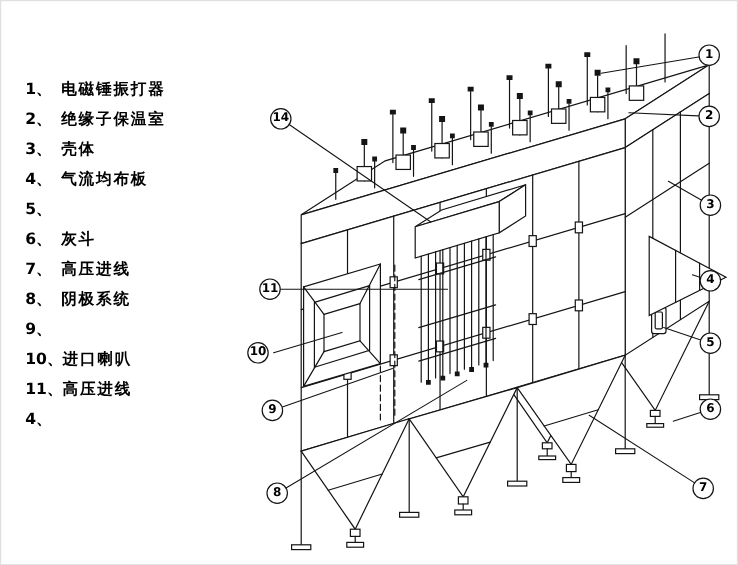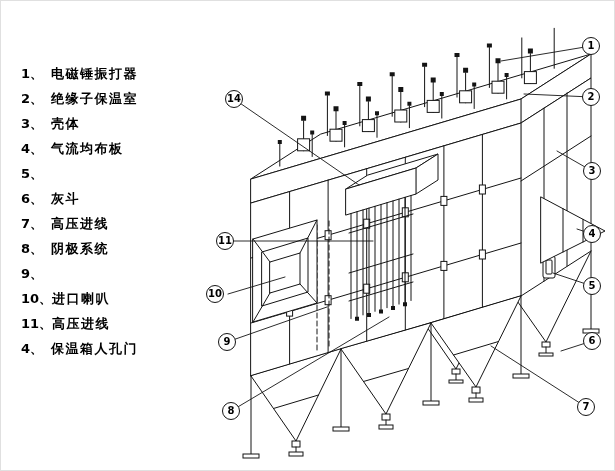--- a/index.html
+++ b/index.html
@@ -234,21 +234,20 @@
     <div class="legend-row">
         <span class="lnum">10、</span>
         <span class="llabel">进口喇叭</span>
       </div>
     <div class="legend-row">
         <span class="lnum">11、</span>
         <span class="llabel">高压进线</span>
       </div>
     <div class="legend-row">
         <span class="lnum">4、</span>
-        <span class="llabel">保温箱人孔门</span>
       </div>
   </div>
 
   <div class="callout" style="left:590px;top:45px">
       <span>1</span>
     </div>
   <div class="callout" style="left:590px;top:96px">
       <span>2</span>
     </div>
   <div class="callout" style="left:591px;top:170px">

